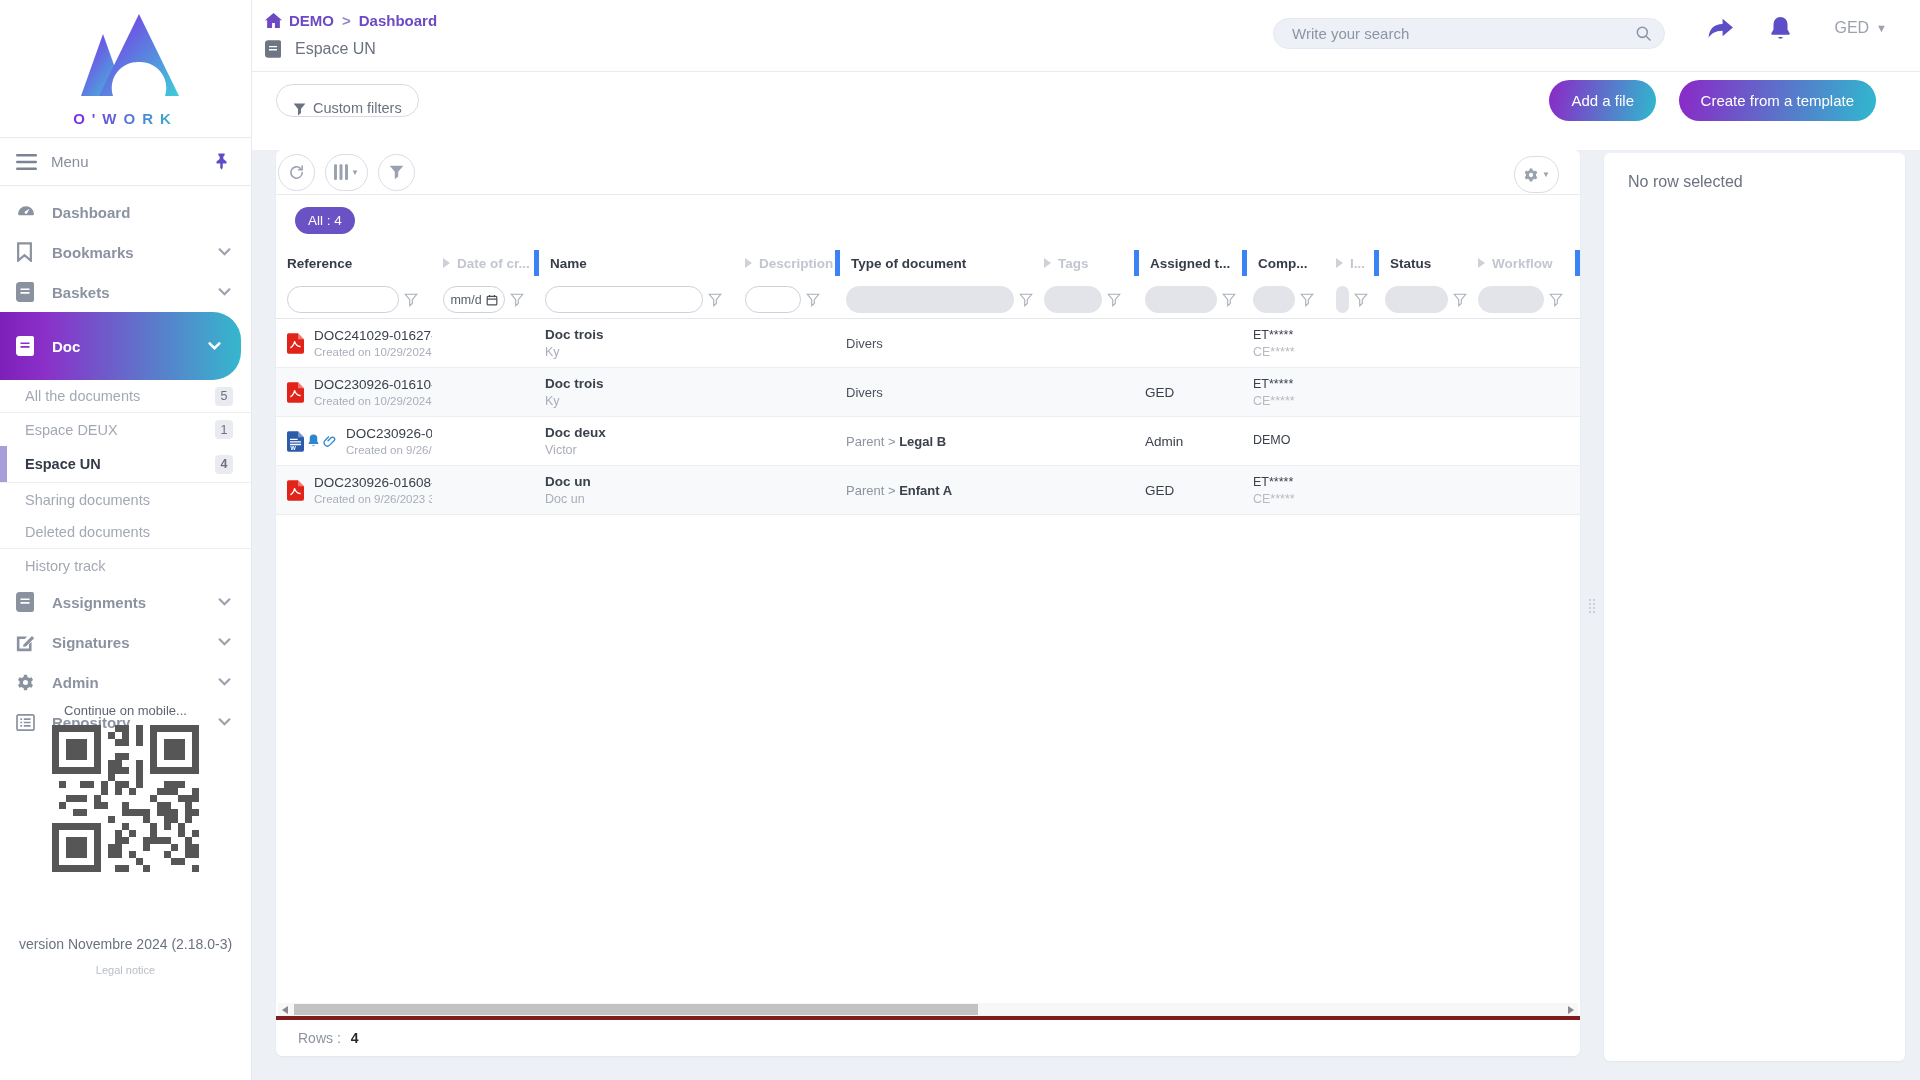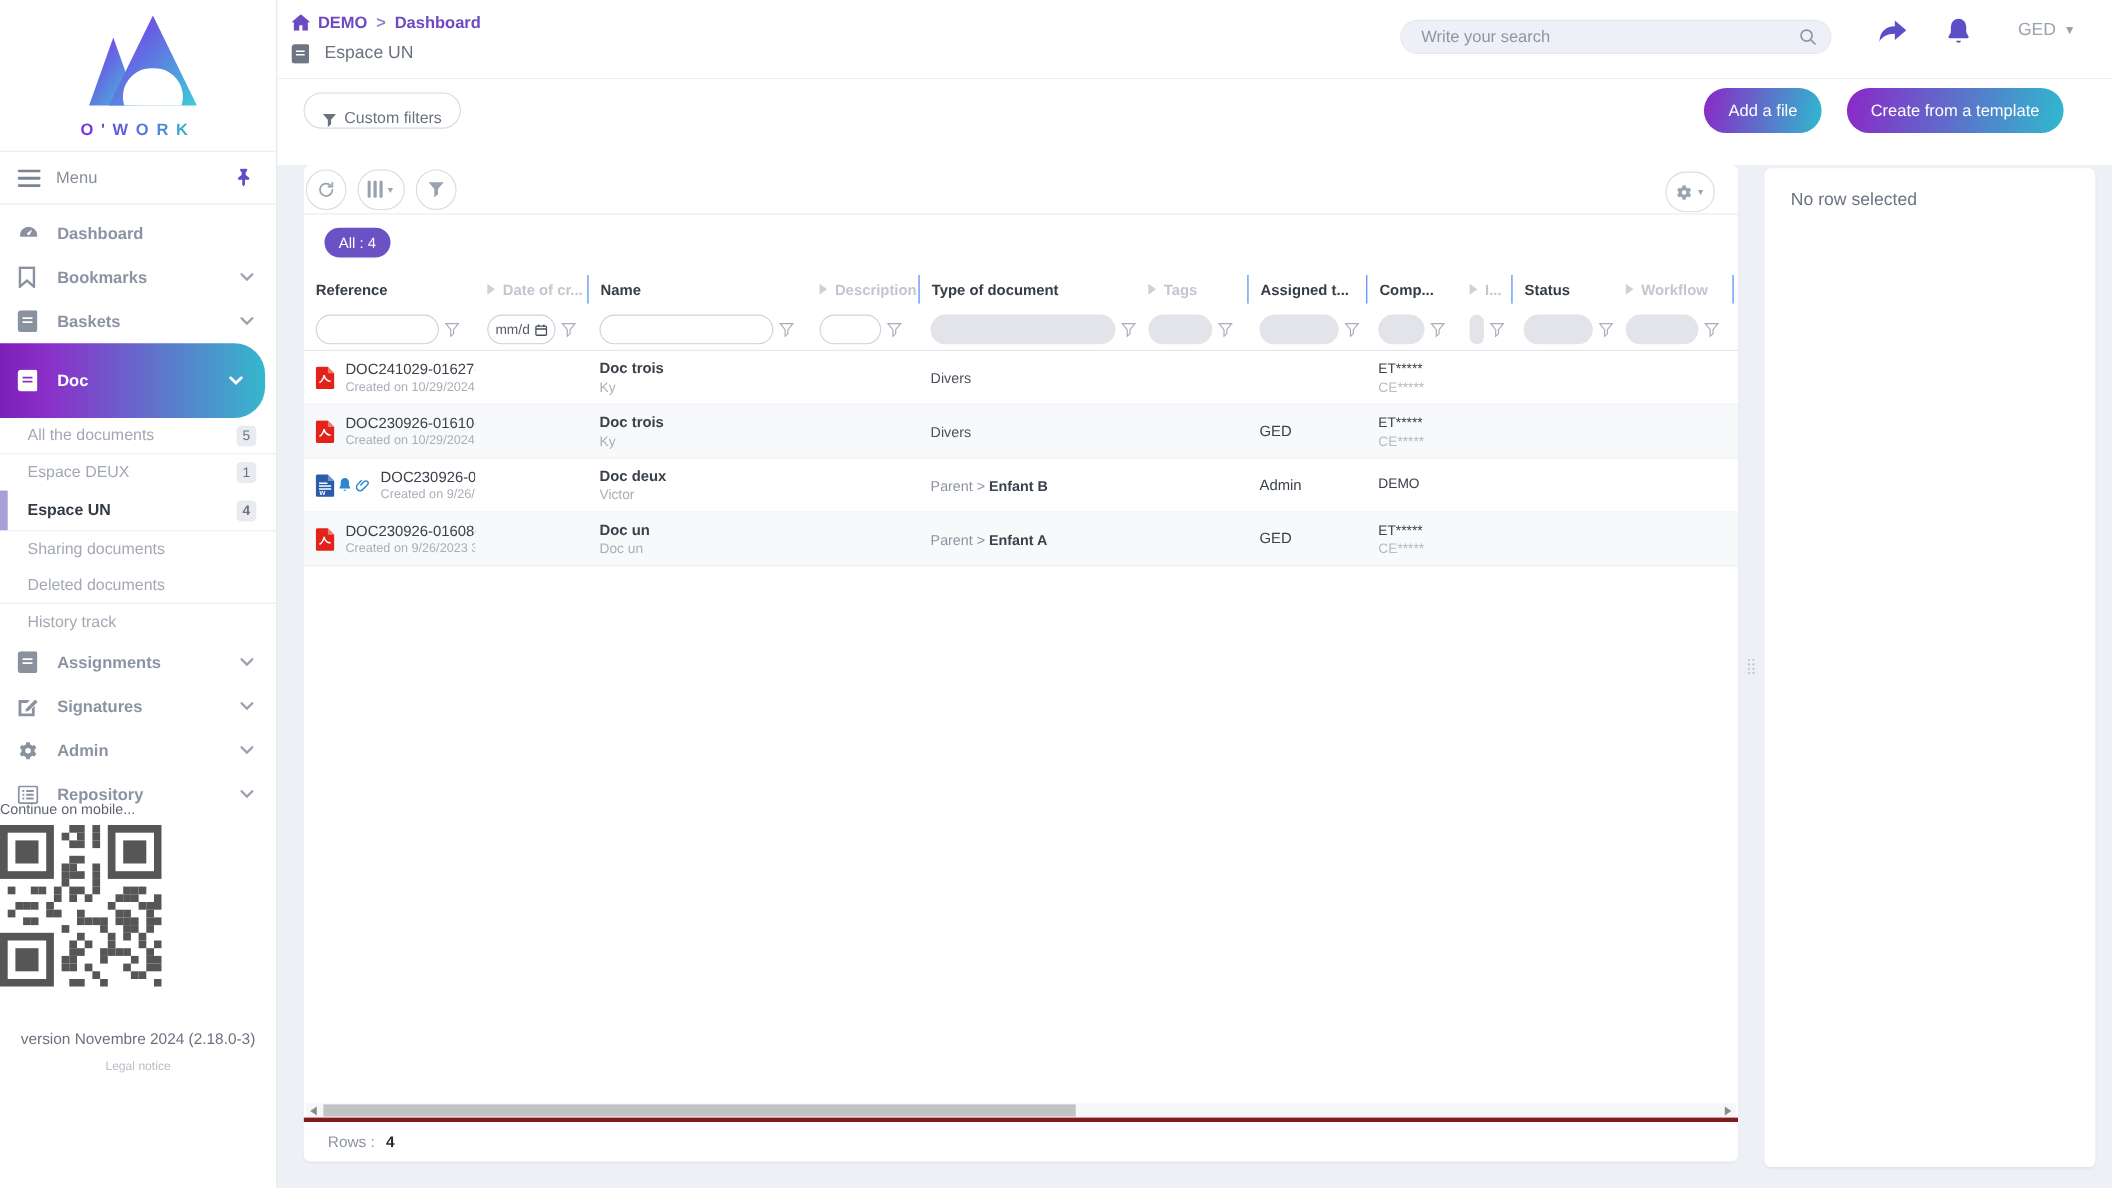--- a/index.html
+++ b/index.html
@@ -24,21 +24,21 @@
     background:linear-gradient(90deg,#7d20b9,#8b2fc9 18%,#35b7cd); }
   .nav-item.active .label, .nav-item.active .si, .nav-item.active .chev { color:#fff; }
   .subnav .sub-item { height:33px; display:flex; align-items:center; padding:0 10px 0 25px;
     font-size:14.5px; color:#a3a9b3; cursor:pointer; position:relative; }
   .subnav .sub-item .slabel { flex:1; }
   .subnav .sub-item.sep { border-bottom:1px solid #eceef2; }
   .subnav .sub-item.current { height:37px; font-weight:bold; color:#333b47; }
   .subnav .sub-item.current::before { content:""; position:absolute; left:0; top:0; bottom:0; width:7px; background:#a89fd8; }
   .badge { min-width:18px; height:19px; border-radius:4px; background:#e9ebf0; color:#6a7280;
     font-size:12.5px; display:flex; align-items:center; justify-content:center; padding:0 4px; margin-right:8px; }
-  .qr-block { position:absolute; top:728px; left:0; width:100%; }
+  .qr-block { position:absolute; top:703px; left:0; width:100%; text-align:center; }
   .qr-hint { font-size:13px; color:#5f6570; margin-bottom:7px; }
   .qr-code { display:inline-block; line-height:0; }
   .version { position:absolute; bottom:128px; width:100%; text-align:center; font-size:14px; color:#6a7280; }
   .legal { position:absolute; bottom:104px; width:100%; text-align:center; font-size:11px; color:#b9bec6; cursor:pointer; }
 
   
   .top-header { position:absolute; left:252px; top:0; right:0; height:72px; background:#fff;
     border-bottom:1px solid #e9ebf0; }
   .breadcrumb { position:absolute; left:13px; top:12px; display:flex; align-items:center; font-size:15px; font-weight:bold; color:#6d49c4; }
   .breadcrumb .sep { margin:0 8px; color:#8d87c9; font-weight:bold; }
@@ -77,21 +77,21 @@
   .badge-row { height:50px; display:flex; align-items:center; padding-left:19px; }
   .all-badge { height:27px; border-radius:14px; background:#6a52c5; color:#fff; font-size:13.5px;
     display:flex; align-items:center; padding:0 13px; cursor:pointer; }
 
   .tw { width:1390px; }
   .hrow, .frow, .drow { display:flex; align-items:center; }
   .c1{width:156px} .c2{width:102px} .c3{width:200px} .c4{width:101px} .c5{width:198px} .c6{width:101px}
   .c7{width:108px} .c8{width:83px} .c9{width:49px} .c10{width:93px} .c11{width:108px} .c12{width:91px}
   .hrow { height:36px; }
   .hcell { display:flex; align-items:center; height:26px; padding-left:11px; font-size:13.5px; font-weight:bold; color:#363d47; }
-  .hcell.strong { border-left:1px solid #3b82f6; }
+  .hcell.strong { border-left:5px solid #3b82f6; }
   .hcell.first { border-left:none; }
   .hcell.muted { color:#c2c6cf; border-left:none; font-weight:bold; }
   .tri { width:0; height:0; border-left:7px solid #cdd1d8; border-top:5px solid transparent; border-bottom:5px solid transparent; margin-right:7px; }
   .frow { height:38px; border-bottom:1px solid #e3e6eb; }
   .fcell { display:flex; align-items:center; padding-left:11px; gap:5px; }
   .fin { height:27px; border-radius:14px; border:1px solid #ccd1da; background:#fff; outline:none; padding:0 10px; font-size:13px; font-family:inherit; }
   .fpill { height:27px; border-radius:14px; background:#e2e4e9; }
   .datepill { width:62px; height:27px; border-radius:14px; border:1px solid #ccd1da; display:flex; align-items:center;
     justify-content:center; gap:4px; font-size:12.5px; color:#565d68; cursor:text; }
   .fun { color:#a8aeb8; display:flex; cursor:pointer; }
@@ -765,21 +765,21 @@
               <div class="l1">DOC230926-01609-0</div>
               <div class="l2">Created on 9/26/2023 3:09:45 AM</div>
             </div>
         </div>
         <div class="cell c2"></div>
         <div class="cell c3">
             <div class="l1 b">Doc deux</div>
             <div class="l2 n">Victor</div>
           </div>
         <div class="cell c4"></div>
-        <div class="cell typ c5"><span></span><span class="pfx">Parent &gt; </span><span class="str">Enfant B</span></div>
+        <div class="cell typ c5"><span></span><span class="pfx">Parent &gt; </span><span class="str">Legal B</span></div>
         <div class="cell c6"></div>
         <div class="cell c7"><span class="l1">Admin</span></div>
         <div class="cell c8">
             <div class="comp1">DEMO</div>
             <div class="comp2"></div>
           </div>
         <div class="cell c9"></div>
         <div class="cell c10"></div>
         <div class="cell c11"></div>
         <div class="cell c12"></div>

